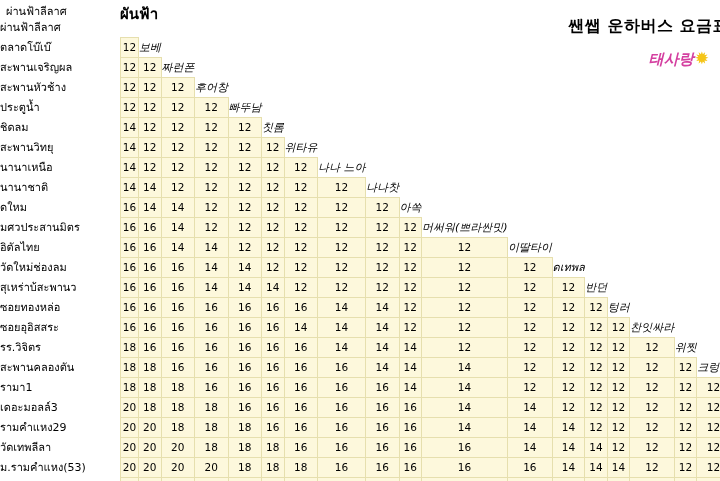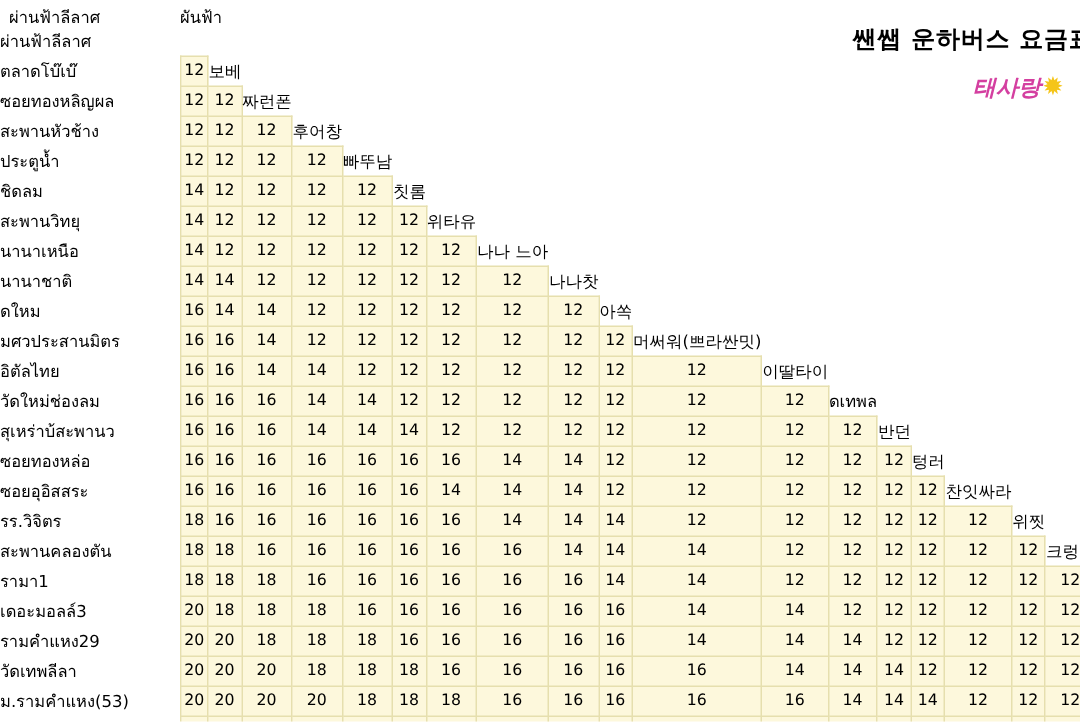--- a/index.html
+++ b/index.html
@@ -23,21 +23,22 @@
   .header-left {
     position: absolute;
     left: 6px;
     top: 2px;
     font-size: 11px;
   }
   .header-mid {
     position: absolute;
     left: 120px;
     top: 2px;
-    font-size: 11px;
+    font-size: 15px;
+    font-weight: bold;
   }
   .title {
     position: absolute;
     right: 10px;
     top: 16px;
     font-size: 16px;
     font-weight: bold;
     letter-spacing: 0.5px;
   }
   .logo {
@@ -76,20 +77,21 @@
   td.fee {
     width: 17px;
     text-align: center;
     background: #fdf8dc;
     border: 1px solid #e6dfae;
     font-size: 10.5px;
   }
   td.ko {
     padding-left: 6px;
     text-align: center;
+    font-style: italic;
   }
 </style>
 </head>
 <body>
 
 <div id="page">
 
   <div class="header-left">ผ่านฟ้าลีลาศ</div>
   <div class="header-mid">ผันฟ้า</div>
   <div class="title">쌘쌥 운하버스 요금표</div>
@@ -102,21 +104,21 @@
         <tr>
           <td class="name">ผ่านฟ้าลีลาศ</td>
           <td class="ko"></td>
         </tr>
         <tr>
           <td class="name">ตลาดโบ๊เบ๊</td>
           <td class="fee">12</td>
           <td class="ko">보베</td>
         </tr>
         <tr>
-          <td class="name">ซอยทองหลิญผล</td>
+          <td class="name">สะพานเจริญผล</td>
           <td class="fee">12</td>
           <td class="fee">12</td>
           <td class="ko">짜런폰</td>
         </tr>
         <tr>
           <td class="name">สะพานหัวช้าง</td>
           <td class="fee">12</td>
           <td class="fee">12</td>
           <td class="fee">12</td>
           <td class="ko">후어창</td>

